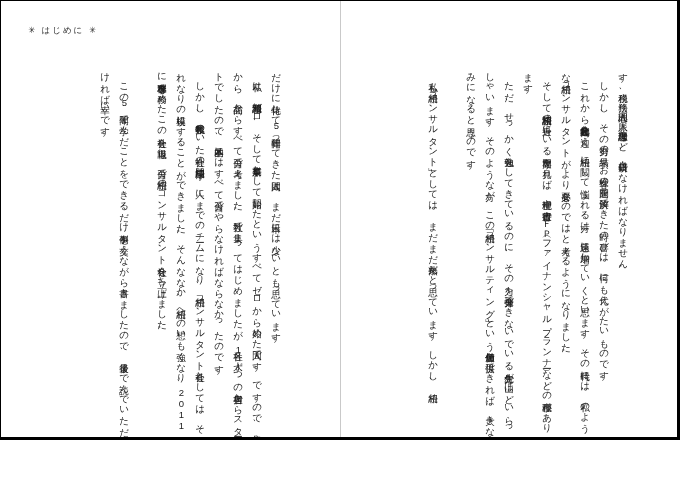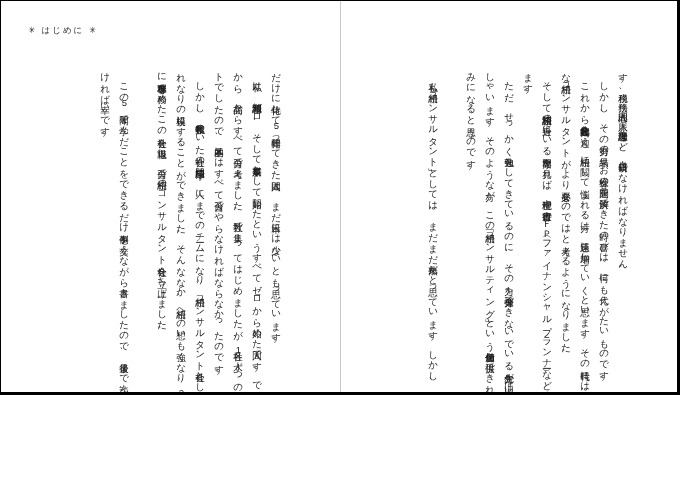--- a/index.html
+++ b/index.html
@@ -3,21 +3,21 @@
 <meta charset="utf-8">
 <style>
   html, body {
     margin: 0;
     padding: 0;
     background: #ffffff;
   }
   .spread {
     position: relative;
     width: 680px;
-    height: 395px;
+    height: 440px;
     box-sizing: border-box;
     background: #ffffff;
     border: 1px solid #000;
     border-right-width: 3px;
     border-bottom-width: 3px;
     overflow: hidden;
     font-family: "Liberation Sans", "DejaVu Sans", sans-serif;
     color: #1c1c1c;
   }
   .gutter-line {

